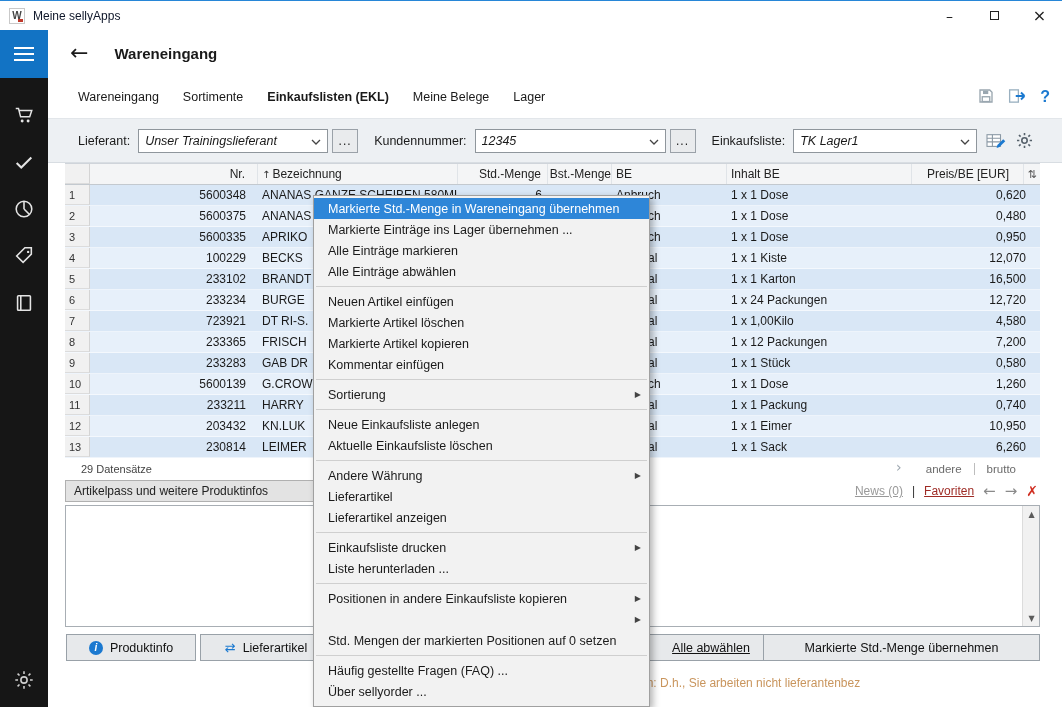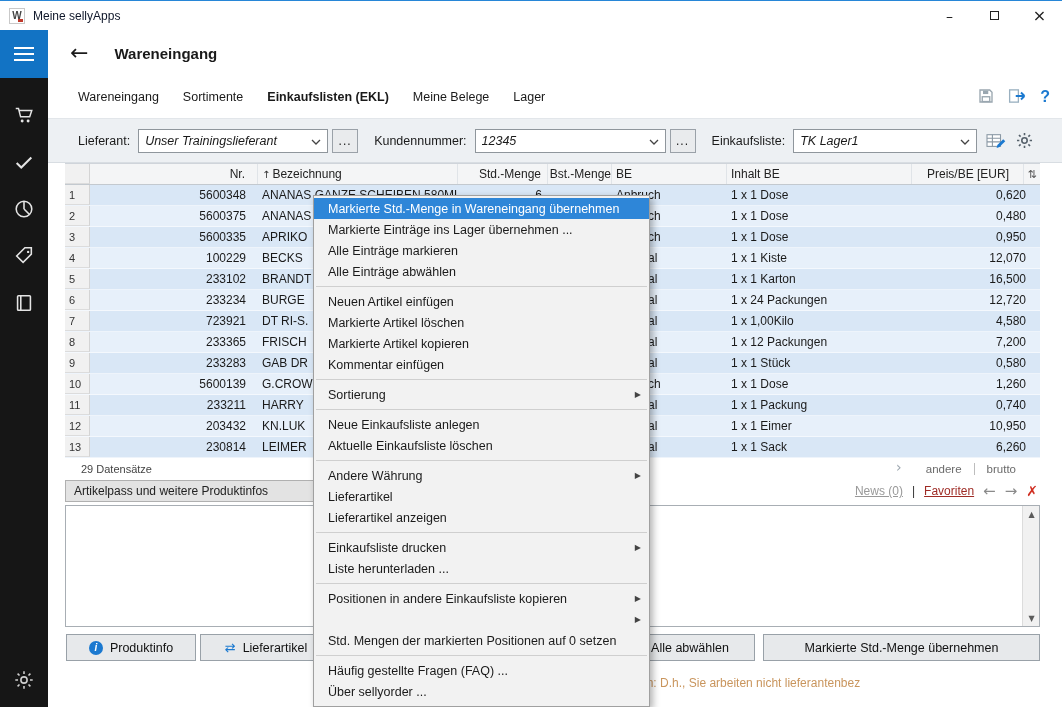--- a/index.html
+++ b/index.html
@@ -84,21 +84,21 @@
   .vscroll{position:absolute;right:0;top:0;width:17px;height:100%;background:#f1f1f1;border-left:1px solid #dcdcdc;}
   .vs-arrow{position:absolute;left:0;width:17px;height:16px;display:flex;align-items:center;justify-content:center;font-size:8px;color:#5b5b5b;}
   .vs-up{top:0;}
   .vs-down{bottom:0;}
 
   
   .btnrow{position:absolute;left:0;top:604px;width:1014px;height:27px;}
   .btn{position:absolute;height:27px;background:#e7e9eb;border:1px solid #99a1a8;display:flex;align-items:center;justify-content:center;gap:7px;font-size:12.5px;color:#111;}
   .btn-produktinfo{left:18px;width:130px;}
   .btn-lieferartikel{left:152px;width:132px;}
-  .btn-abwaehlen{left:577px;width:130px;}
+  .btn-abwaehlen{left:598px;width:130px;text-decoration:underline;}
   .btn-uebernehmen{left:715px;width:277px;}
   .info-i{width:14px;height:14px;border-radius:50%;background:#1b79d0;color:#fff;font-size:10px;font-weight:bold;font-style:italic;display:flex;align-items:center;justify-content:center;}
   .swap{color:#1b79d0;font-size:13px;}
 
   .note{position:absolute;left:566px;top:646px;width:412px;white-space:nowrap;overflow:hidden;color:#c9955d;font-size:12px;}
 
   
   .context-menu{position:absolute;left:313px;top:195px;width:337px;height:512px;background:#f2f2f2;border:1px solid #a0a0a0;box-shadow:3px 3px 7px rgba(0,0,0,.3);padding-top:2px;overflow:hidden;z-index:50;}
   .menu-item{height:21px;display:flex;align-items:center;padding:0 22px 0 14px;font-size:12.5px;color:#1a1a1a;position:relative;white-space:nowrap;}
   .menu-item.hl{background:#2e86d8;color:#fff;}

